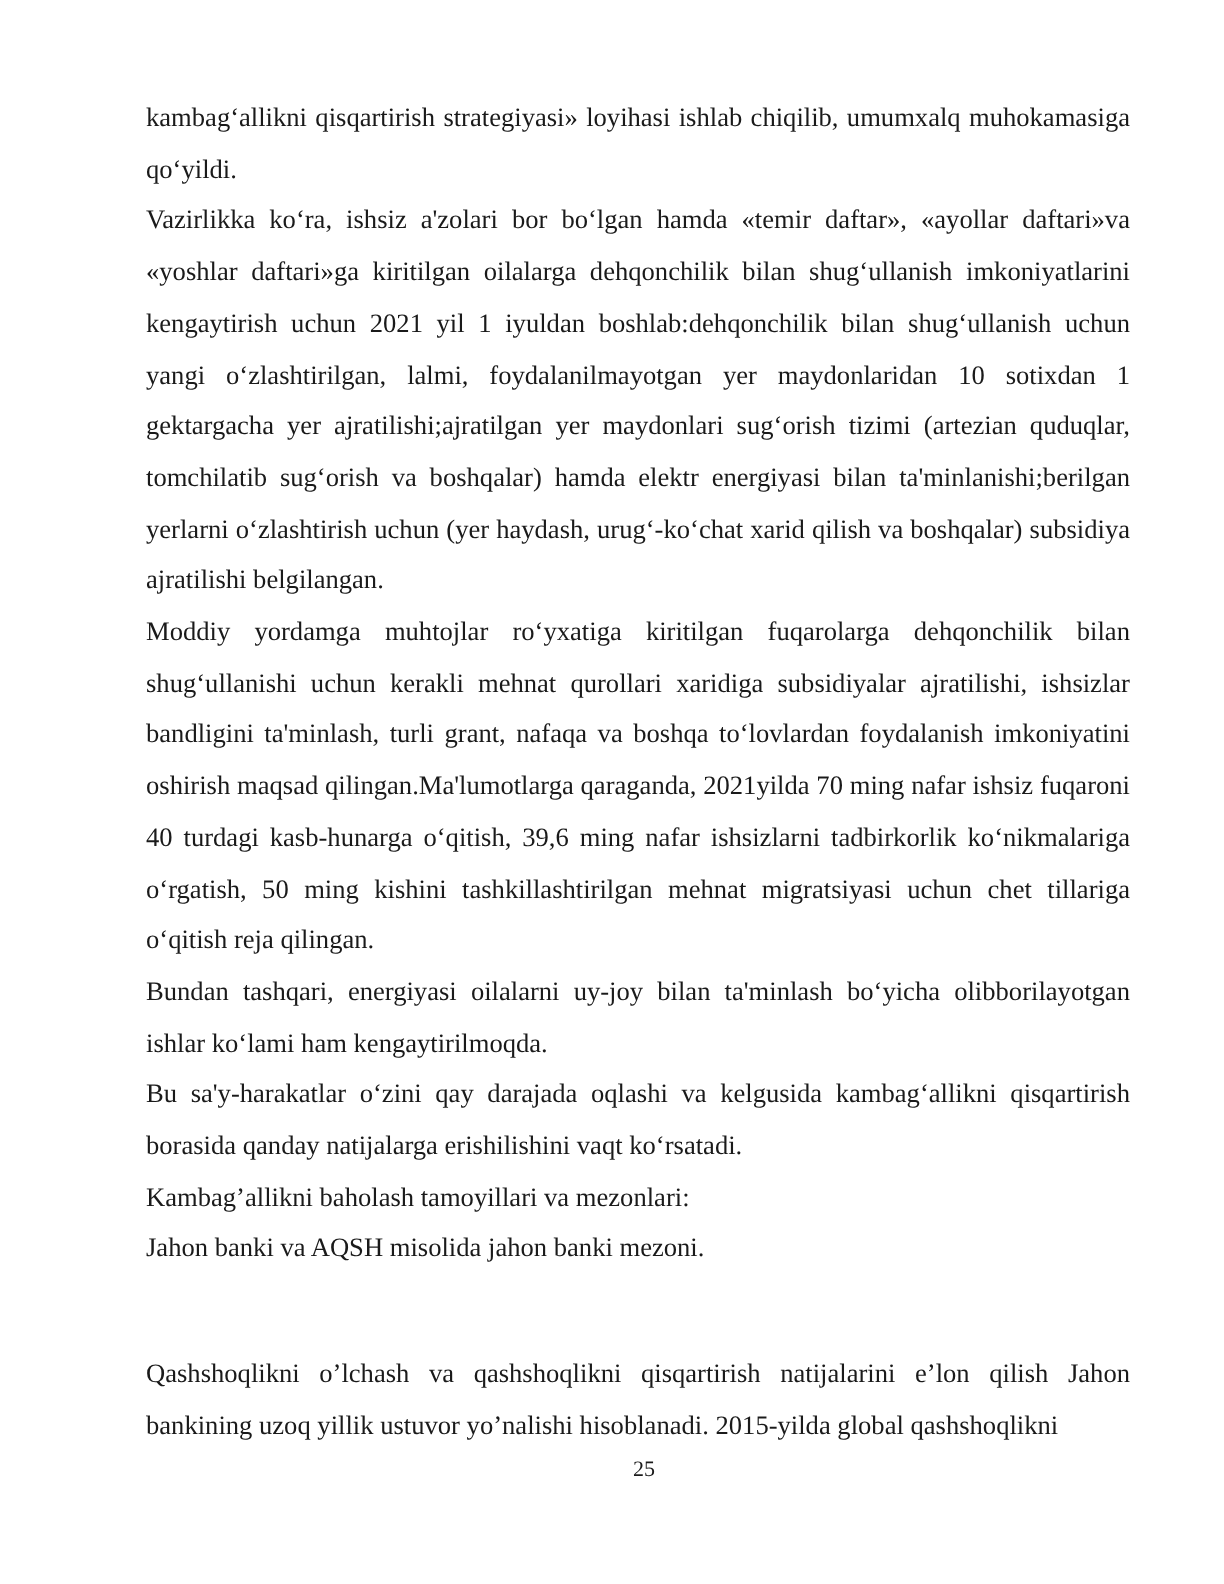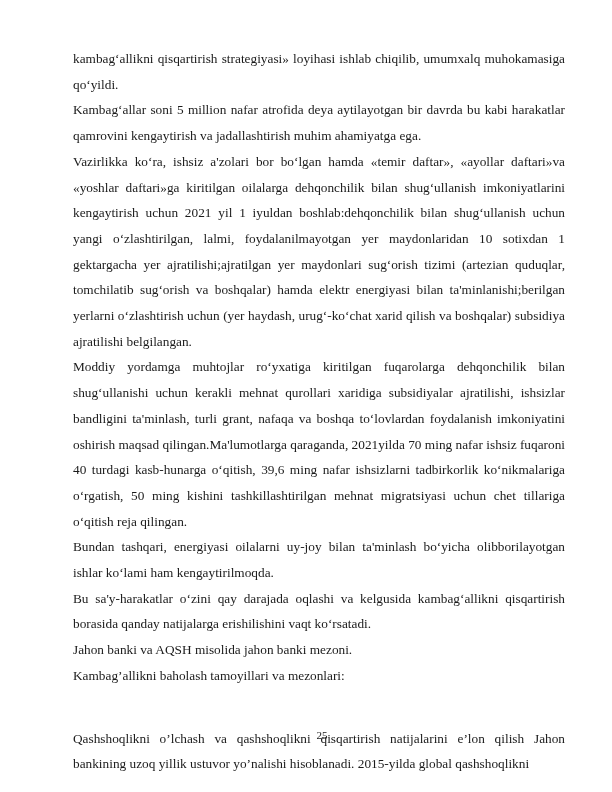--- a/index.html
+++ b/index.html
@@ -63,33 +63,32 @@
 </style>
 </head>
 <body>
 
 <div id="page">
 
   <div id="text-column">
 
     <p class="para">kambagʻallikni qisqartirish strategiyasi» loyihasi ishlab chiqilib, umumxalq muhokamasiga qoʻyildi.</p>
 
-    <p class="para">Kambagʻallar soni 5 million nafar atrofida deya aytilayotgan bir davrda bu kabi harakatlar qamrovini kengaytirish va jadallashtirish muhim ahamiyatga ega.</p>
 
     <p class="para">Vazirlikka koʻra, ishsiz a'zolari bor boʻlgan hamda «temir daftar», «ayollar daftari»va «yoshlar daftari»ga kiritilgan oilalarga dehqonchilik bilan shugʻullanish imkoniyatlarini kengaytirish uchun 2021 yil 1 iyuldan boshlab:dehqonchilik bilan shugʻullanish uchun yangi oʻzlashtirilgan, lalmi, foydalanilmayotgan yer maydonlaridan 10 sotixdan 1 gektargacha yer ajratilishi;ajratilgan yer maydonlari sugʻorish tizimi (artezian quduqlar, tomchilatib sugʻorish va boshqalar) hamda elektr energiyasi bilan ta'minlanishi;berilgan yerlarni oʻzlashtirish uchun (yer haydash, urugʻ-koʻchat xarid qilish va boshqalar) subsidiya ajratilishi belgilangan.</p>
 
     <p class="para">Moddiy yordamga muhtojlar roʻyxatiga kiritilgan fuqarolarga dehqonchilik bilan shugʻullanishi uchun kerakli mehnat qurollari xaridiga subsidiyalar ajratilishi, ishsizlar bandligini ta'minlash, turli grant, nafaqa va boshqa toʻlovlardan foydalanish imkoniyatini oshirish maqsad qilingan.Ma'lumotlarga qaraganda, 2021yilda 70 ming nafar ishsiz fuqaroni 40 turdagi kasb-hunarga oʻqitish, 39,6 ming nafar ishsizlarni tadbirkorlik koʻnikmalariga oʻrgatish, 50 ming kishini tashkillashtirilgan mehnat migratsiyasi uchun chet tillariga oʻqitish reja qilingan.</p>
 
     <p class="para">Bundan tashqari, energiyasi oilalarni uy-joy bilan ta'minlash boʻyicha olibborilayotgan ishlar koʻlami ham kengaytirilmoqda.</p>
 
     <p class="para">Bu sa'y-harakatlar oʻzini qay darajada oqlashi va kelgusida kambagʻallikni qisqartirish borasida qanday natijalarga erishilishini vaqt koʻrsatadi.</p>
 
+    <p class="para">Kambag’allikni baholash tamoyillari va mezonlari:</p>
+
     <p class="para">Jahon banki va AQSH misolida jahon banki mezoni.</p>
-
-    <p class="para">Kambag’allikni baholash tamoyillari va mezonlari:</p>
 
     <p class="para spaced-before">Qashshoqlikni o’lchash va qashshoqlikni qisqartirish natijalarini e’lon qilish Jahon bankining uzoq yillik ustuvor yo’nalishi hisoblanadi. 2015-yilda global qashshoqlikni</p>
 
   </div>
 
   <div id="page-number">25</div>
 
 </div>
 
 </body></html>

